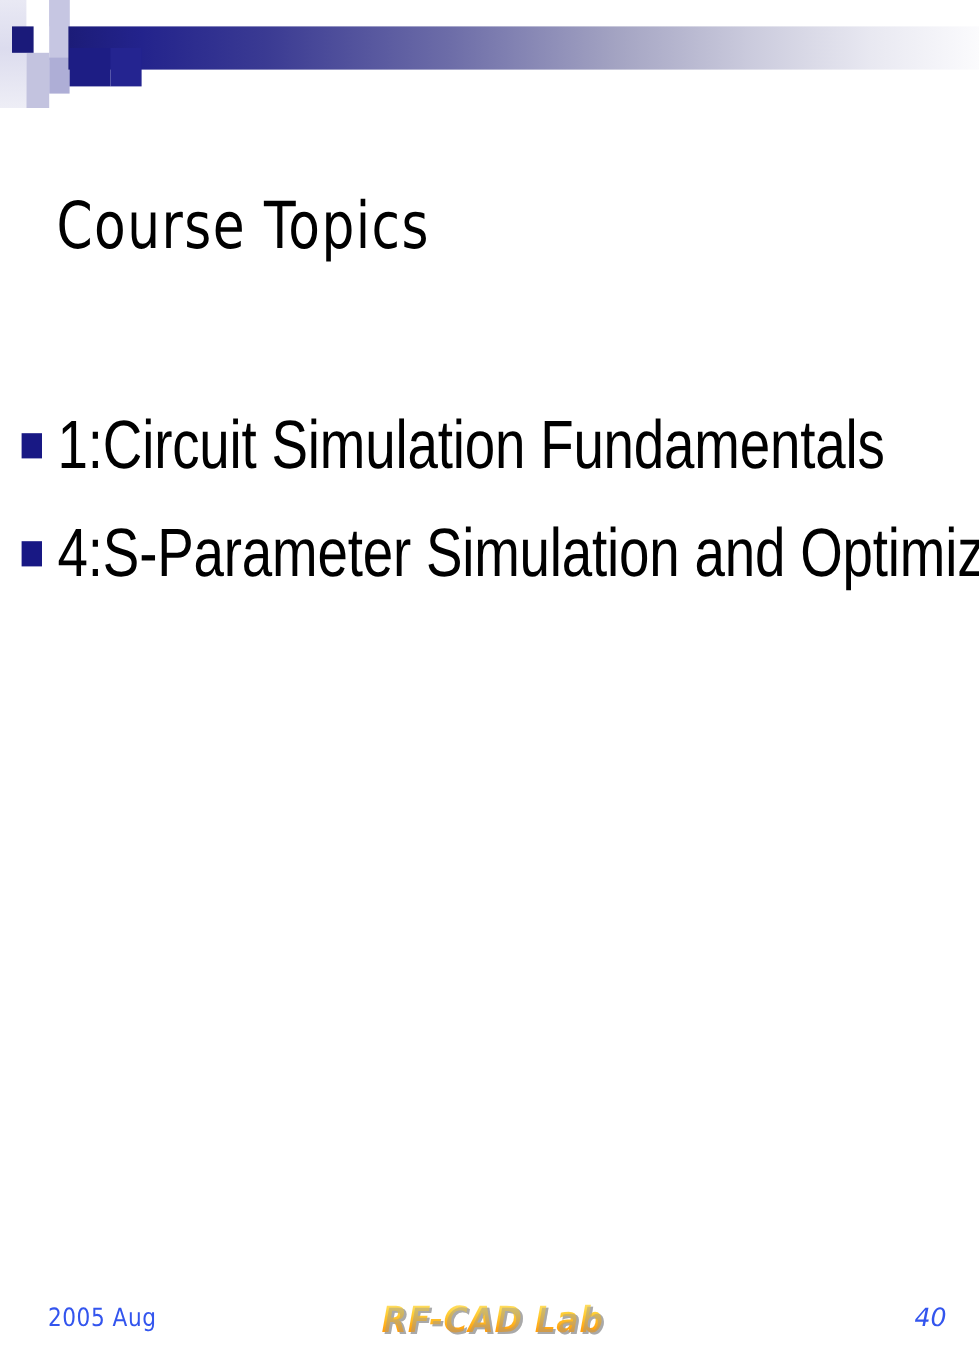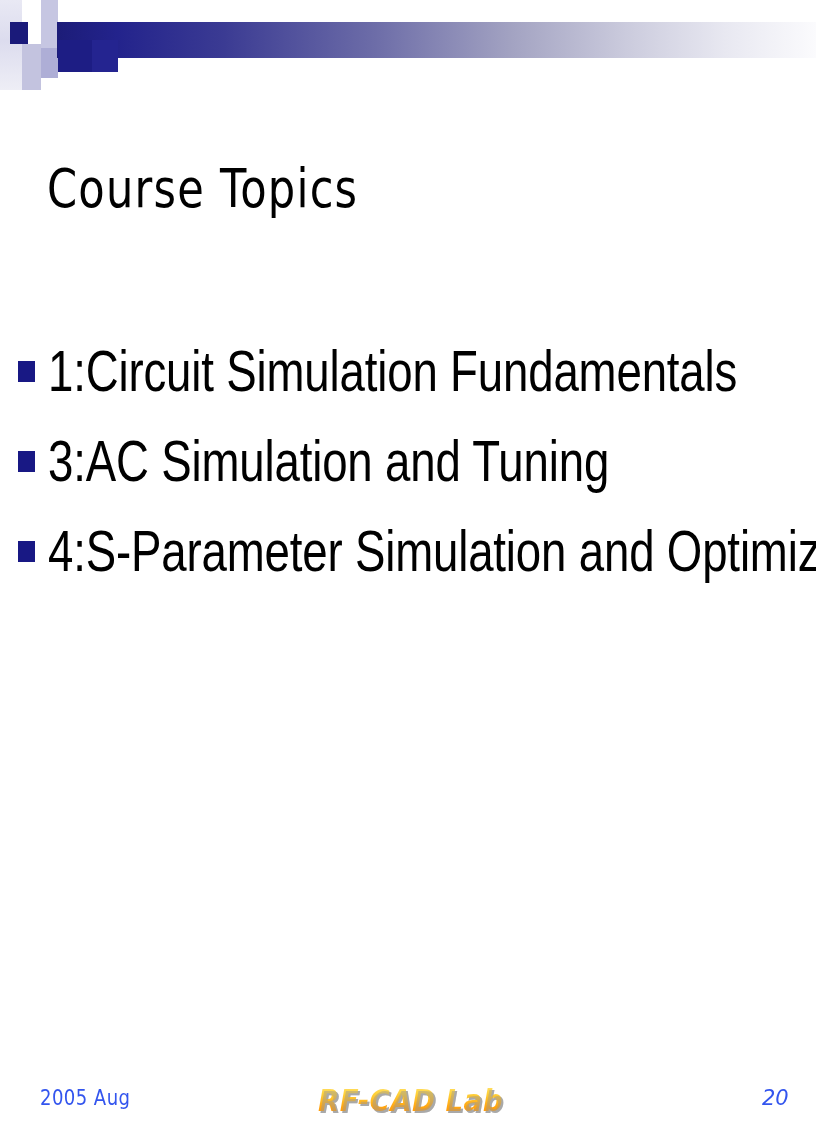--- a/index.html
+++ b/index.html
@@ -234,35 +234,31 @@
   <div class="title">Course Topics</div>
 
   <div class="bullets">
 
     <div class="bullet-row">
       <span class="bullet-marker"></span>
       <span class="bullet-text">1:Circuit Simulation Fundamentals</span>
     </div>
 
 
-    <div class="bullet-row">
-      <span class="bullet-marker"></span>
-      <span class="bullet-text">3:AC Simulation and Tuning</span>
-    </div>
 
     <div class="bullet-row">
       <span class="bullet-marker"></span>
       <span class="bullet-text">4:S-Parameter Simulation and Optimization</span>
     </div>
 
   </div>
 
   <div>
     <div class="footer-date">2005 Aug</div>
 
     <div class="footer-logo-shadow">RF-CAD Lab</div>
 
     <div class="footer-logo">RF-CAD Lab</div>
 
-    <div class="footer-page">20</div>
+    <div class="footer-page">40</div>
   </div>
 
 </div>
 
 </body></html>

